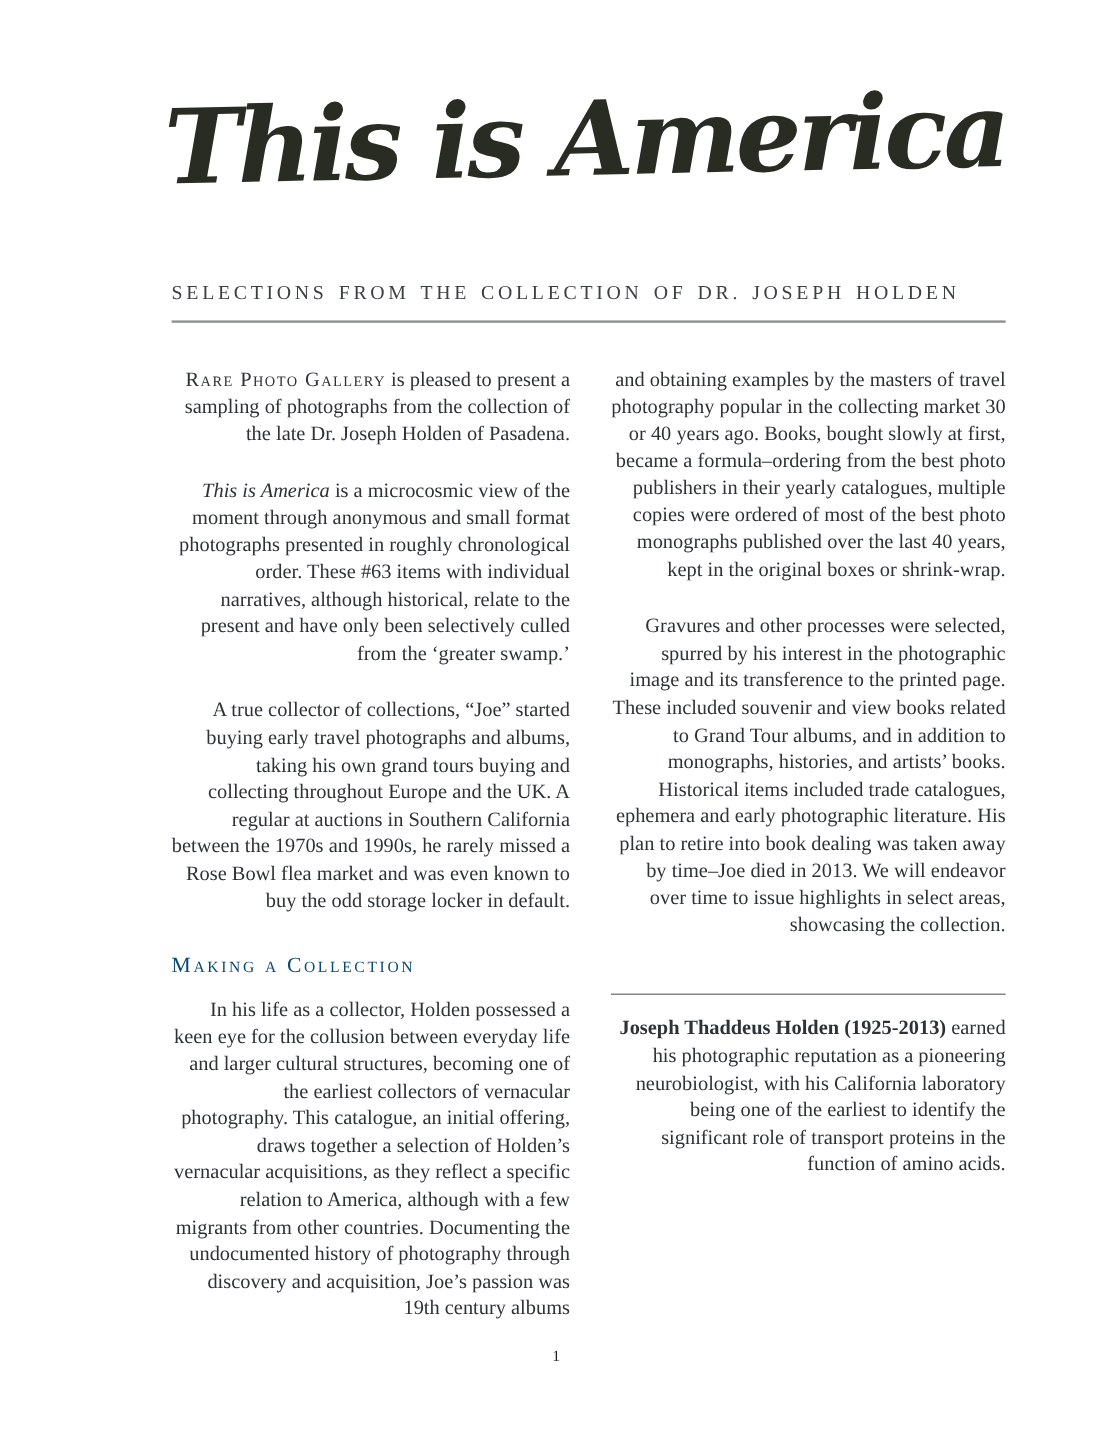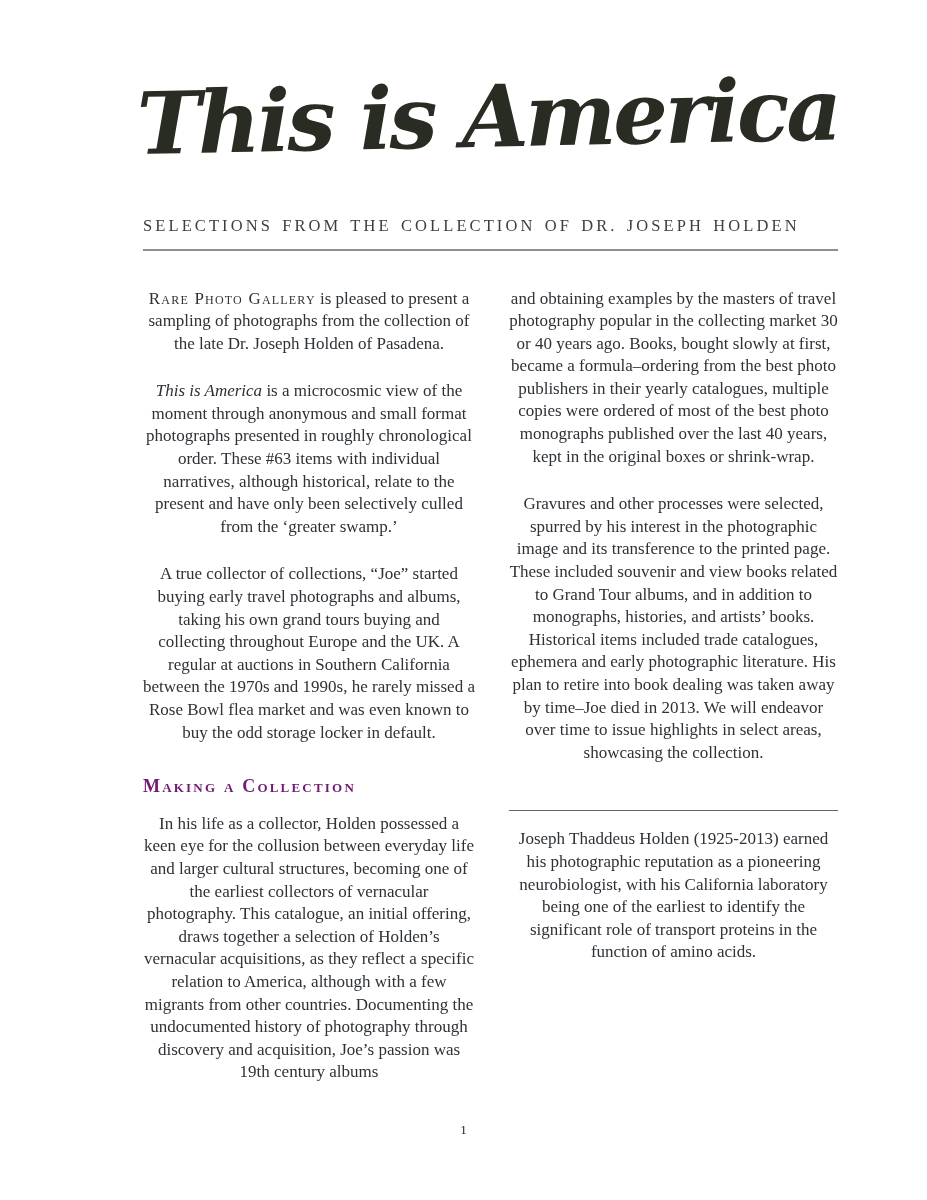--- a/index.html
+++ b/index.html
@@ -9,37 +9,37 @@
   }
   .content { position:absolute; left:143px; top:0; width:695px; }
 
   .title {
     font-family:"DejaVu Serif", serif; font-style:italic; font-weight:700;
     font-size:86px; line-height:1.25; color:#282c23; letter-spacing:-3px;
     margin:70px 0 0 -6px; white-space:nowrap;
     transform:rotate(-1.2deg); transform-origin:left center;
   }
   .subtitle {
-    margin-top:38px; font-size:16.5px; letter-spacing:3.1px; word-spacing:2px;
+    margin-top:56px; font-size:16.5px; letter-spacing:3.1px; word-spacing:2px;
     color:#3a3f42; white-space:nowrap; font-weight:400;
   }
   .subtitle-rule { margin-top:13px; border:none; border-top:2px solid #8e9090; height:0; }
 
   .columns { display:flex; gap:34px; margin-top:37px; font-size:17px; line-height:22.6px; }
   .col-left  { width:332px; }
   .col-right { width:329px; }
-  .columns p { margin:0 0 25px 0; text-align:center; }
+  .columns p { margin:0 0 25px 0; text-align:right; }
 
   .smallcaps { font-variant:small-caps; letter-spacing:1.2px; }
   .italic { font-style:italic; }
-  .bold { font-weight:400;margin-top:25px; }
+  .bold { font-weight:700;margin-top:25px; }
 
   .section-heading {
     font-variant:small-caps; letter-spacing:2.2px; font-size:18px;
-    font-weight:700; color:#701a75; margin:31px 0 15px 0;
+    font-weight:400; color:#0c4a6e; margin:31px 0 15px 0;
   }
   .bio-divider { border:none; border-top:1px solid #63666a; height:0; margin:46px 0 17px 0; }
 
   .page-number {
     position:absolute; top:1122px; left:0; width:100%;
     text-align:center; font-size:13px; color:#1e1e20;
   }
 </style>
 </head>
 <body>

